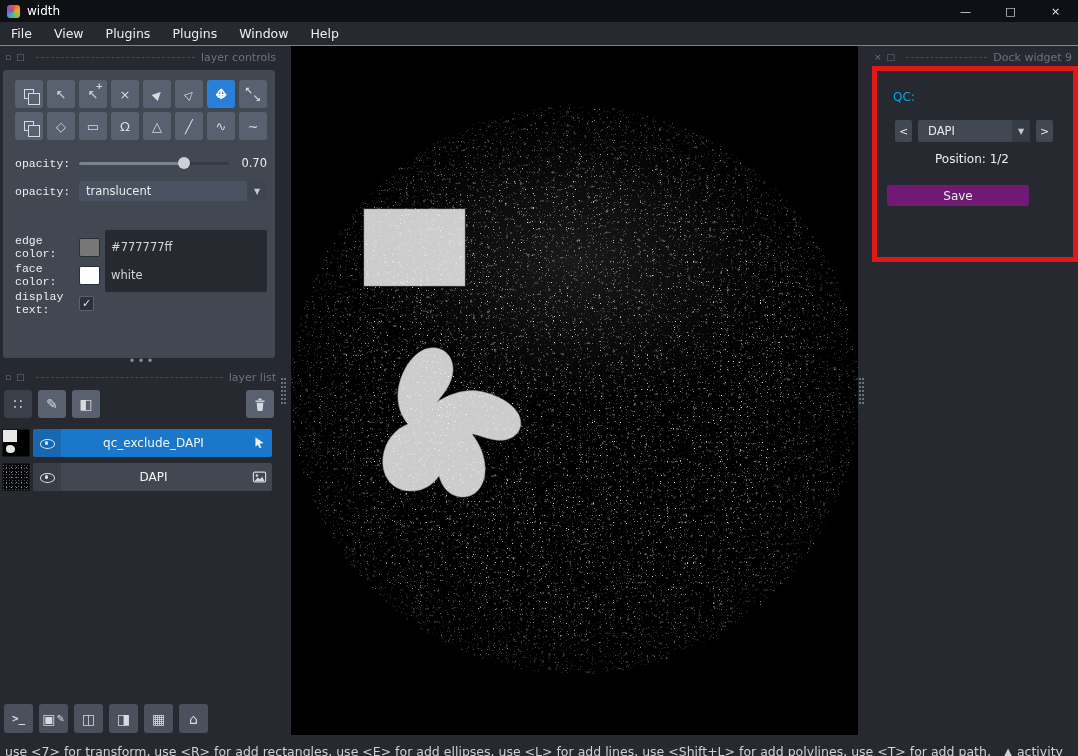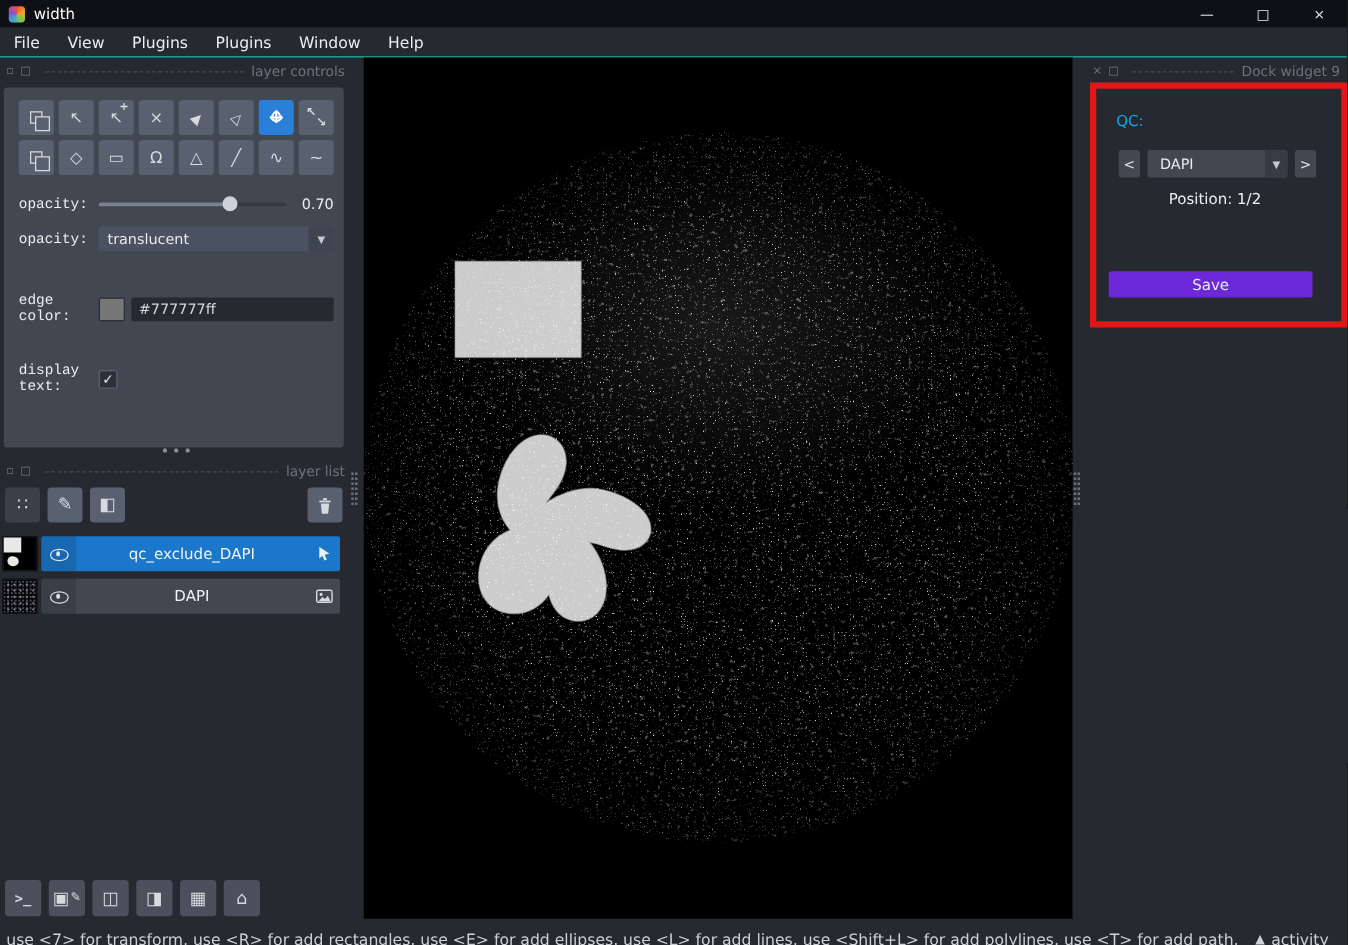--- a/index.html
+++ b/index.html
@@ -49,21 +49,21 @@
   .slider::before { content:""; position:absolute; left:0; right:0; top:5.5px; height:3px; background:#343a43; border-radius:2px; }
   .sfill { position:absolute; left:0; top:5.5px; height:3px; background:#7a828e; border-radius:2px; }
   .shandle { position:absolute; top:1px; width:12px; height:12px; border-radius:50%; background:#cdd2d8; }
   .cval { width:32px; text-align:right; }
   .combo { flex:1; height:20px; background:#4a5160; border-radius:2px; display:flex; align-items:center; font-size:11.5px; color:#e8eaed; overflow:hidden; }
   .combo .txt { flex:1; padding-left:7px; }
   .combo .arr { width:20px; height:100%; display:flex; align-items:center; justify-content:center; background:#3e4450; font-size:8px; color:#c3c8cf; }
   .swatch { width:21px; height:19px; border-radius:2px; border:1px solid #2a2e35; flex:none; margin-right:5px; }
   .swatch.edge { background:#777777; }
   .swatch.face { background:#ffffff; }
-  .field { flex:1; height:19px; background:#262930; border-radius:2px; color:#d3d6da; font-size:11.5px; display:flex; align-items:center; padding-left:6px; }
+  .field { flex:1; height:34px; background:#262930; border-radius:2px; color:#d3d6da; font-size:11.5px; display:flex; align-items:center; padding-left:6px; }
   .checkbox { width:15px; height:15px; background:#2c3038; border:1px solid #596170; border-radius:2px; display:flex; align-items:center; justify-content:center; color:#e2e5e9; font-size:11px; }
   .hgrip { position:absolute; left:0; right:0; top:308px; text-align:center; color:#878d96; font-size:12px; letter-spacing:2px; }
   .lh2 { top:324px; }
   .ll-tools { position:absolute; left:4px; top:344px; display:flex; gap:6px; }
   .ll-btn { width:28px; height:28px; background:#596170; border:none; border-radius:3px; color:#d7dade; font-size:14px; display:flex; align-items:center; justify-content:center; padding:0; font-family:inherit; }
   .ll-btn.points { background:#3a404a; }
   .trash { position:absolute; left:246px; top:344px; }
   .thumb { position:absolute; left:2px; width:28px; height:28px; background:#000; border:1px solid #14161a; }
   .thumb.shapes::before { content:""; position:absolute; left:0; top:0; width:14px; height:12px; background:#e8e8e8; }
   .thumb.shapes::after { content:""; position:absolute; left:3px; top:15px; width:9px; height:8px; background:#e8e8e8; border-radius:45% 55% 50% 50%; }
@@ -88,21 +88,21 @@
   .canvas { position:absolute; left:291px; top:46px; width:567px; height:689px; background:#000; }
   
   .rdock { position:absolute; left:866px; top:46px; width:212px; height:694px; }
   .qc { position:absolute; left:27px; top:44px; font-size:12px; color:#0ea5e9; }
   .nav { position:absolute; left:29px; top:74px; height:22px; display:flex; gap:6px; }
   .navbtn { width:17px; height:22px; background:#414851; border:none; border-radius:2px; color:#e6e8eb; font-size:11px; display:flex; align-items:center; justify-content:center; padding:0; font-family:inherit; }
   .navcombo { width:112px; height:22px; background:#414851; border-radius:2px; display:flex; align-items:center; color:#e8eaed; font-size:11.5px; overflow:hidden; }
   .navcombo .txt { flex:1; padding-left:10px; }
   .navcombo .arr { width:18px; height:100%; background:#363c46; display:flex; align-items:center; justify-content:center; font-size:8px; color:#c3c8cf; }
   .pos { position:absolute; left:16px; width:180px; top:106px; text-align:center; color:#eef0f2; font-size:12px; }
-  .dbtn { position:absolute; left:21px; width:163px; height:21px; background:#6d28d9; border:none; border-radius:2px; color:#e8eaed; font-size:12px; display:flex; align-items:center; justify-content:center; padding:0; font-family:inherit;margin-top:32px; }
+  .dbtn { position:absolute; left:21px; width:142px; height:21px; background:#701a75; border:none; border-radius:2px; color:#e8eaed; font-size:12px; display:flex; align-items:center; justify-content:center; padding:0; font-family:inherit; }
   .save { top:139px; } .saveall { top:169px; }
   .redbox { position:absolute; left:872px; top:66px; width:206px; height:196px; border:5px solid #e21717; pointer-events:none; z-index:50; }
   
   .vgrip { position:absolute; width:5px; height:26px; border-left:2px dotted #6a7078; border-right:2px dotted #6a7078; }
   .vg1 { left:281px; top:378px; } .vg2 { left:859px; top:378px; }
   .statusbar { position:absolute; left:0; right:0; top:745px; height:11px; overflow:hidden; display:flex; justify-content:space-between; padding:0 5px; color:#ced1d6; font-size:12.5px; line-height:14px; }
   .activity { display:flex; gap:5px; align-items:flex-start; margin-right:10px; }
 </style>
 </head>
 <body>
@@ -219,20 +219,27 @@
 
 
       <div class="crow t4">
         <span class="clabel">edge color:</span>
         <div class="cbody">
           <span class="swatch edge"></span>
           <span class="field">#777777ff</span>
         </div>
       </div>
 
+      <div class="crow t5">
+        <span class="clabel">face color:</span>
+        <div class="cbody">
+          <span class="swatch face"></span>
+          <span class="field">white</span>
+        </div>
+      </div>
 
       <div class="crow t6">
         <span class="clabel">display text:</span>
         <div class="cbody">
           <span class="checkbox">✓</span>
         </div>
       </div>
     </div>
 
     <div class="hgrip">•••</div>

